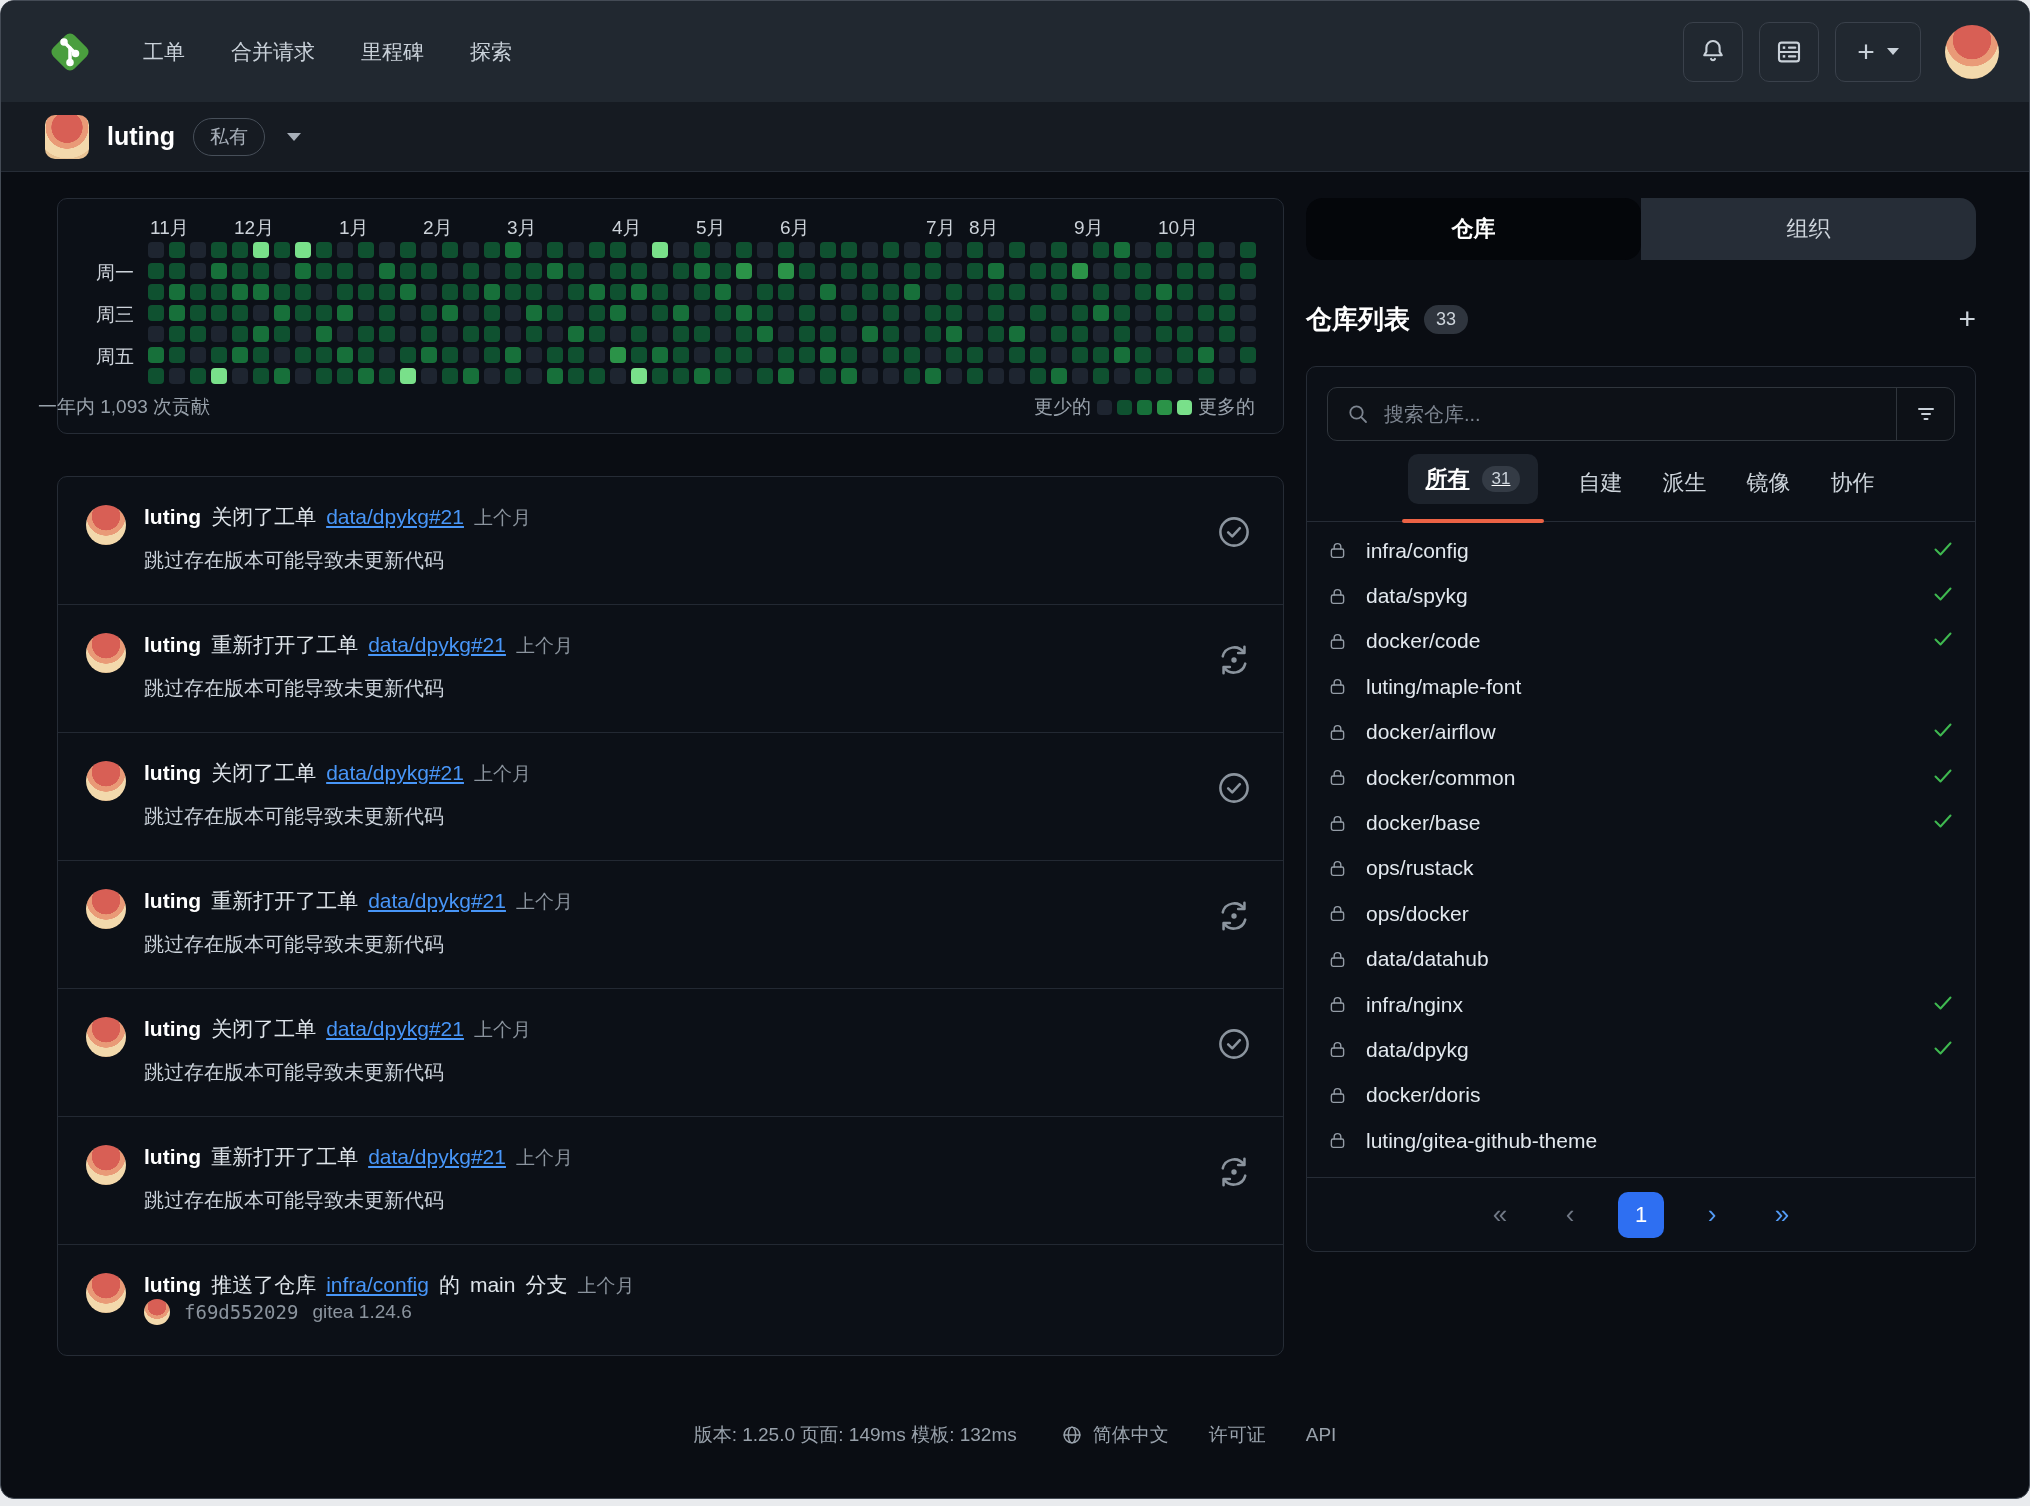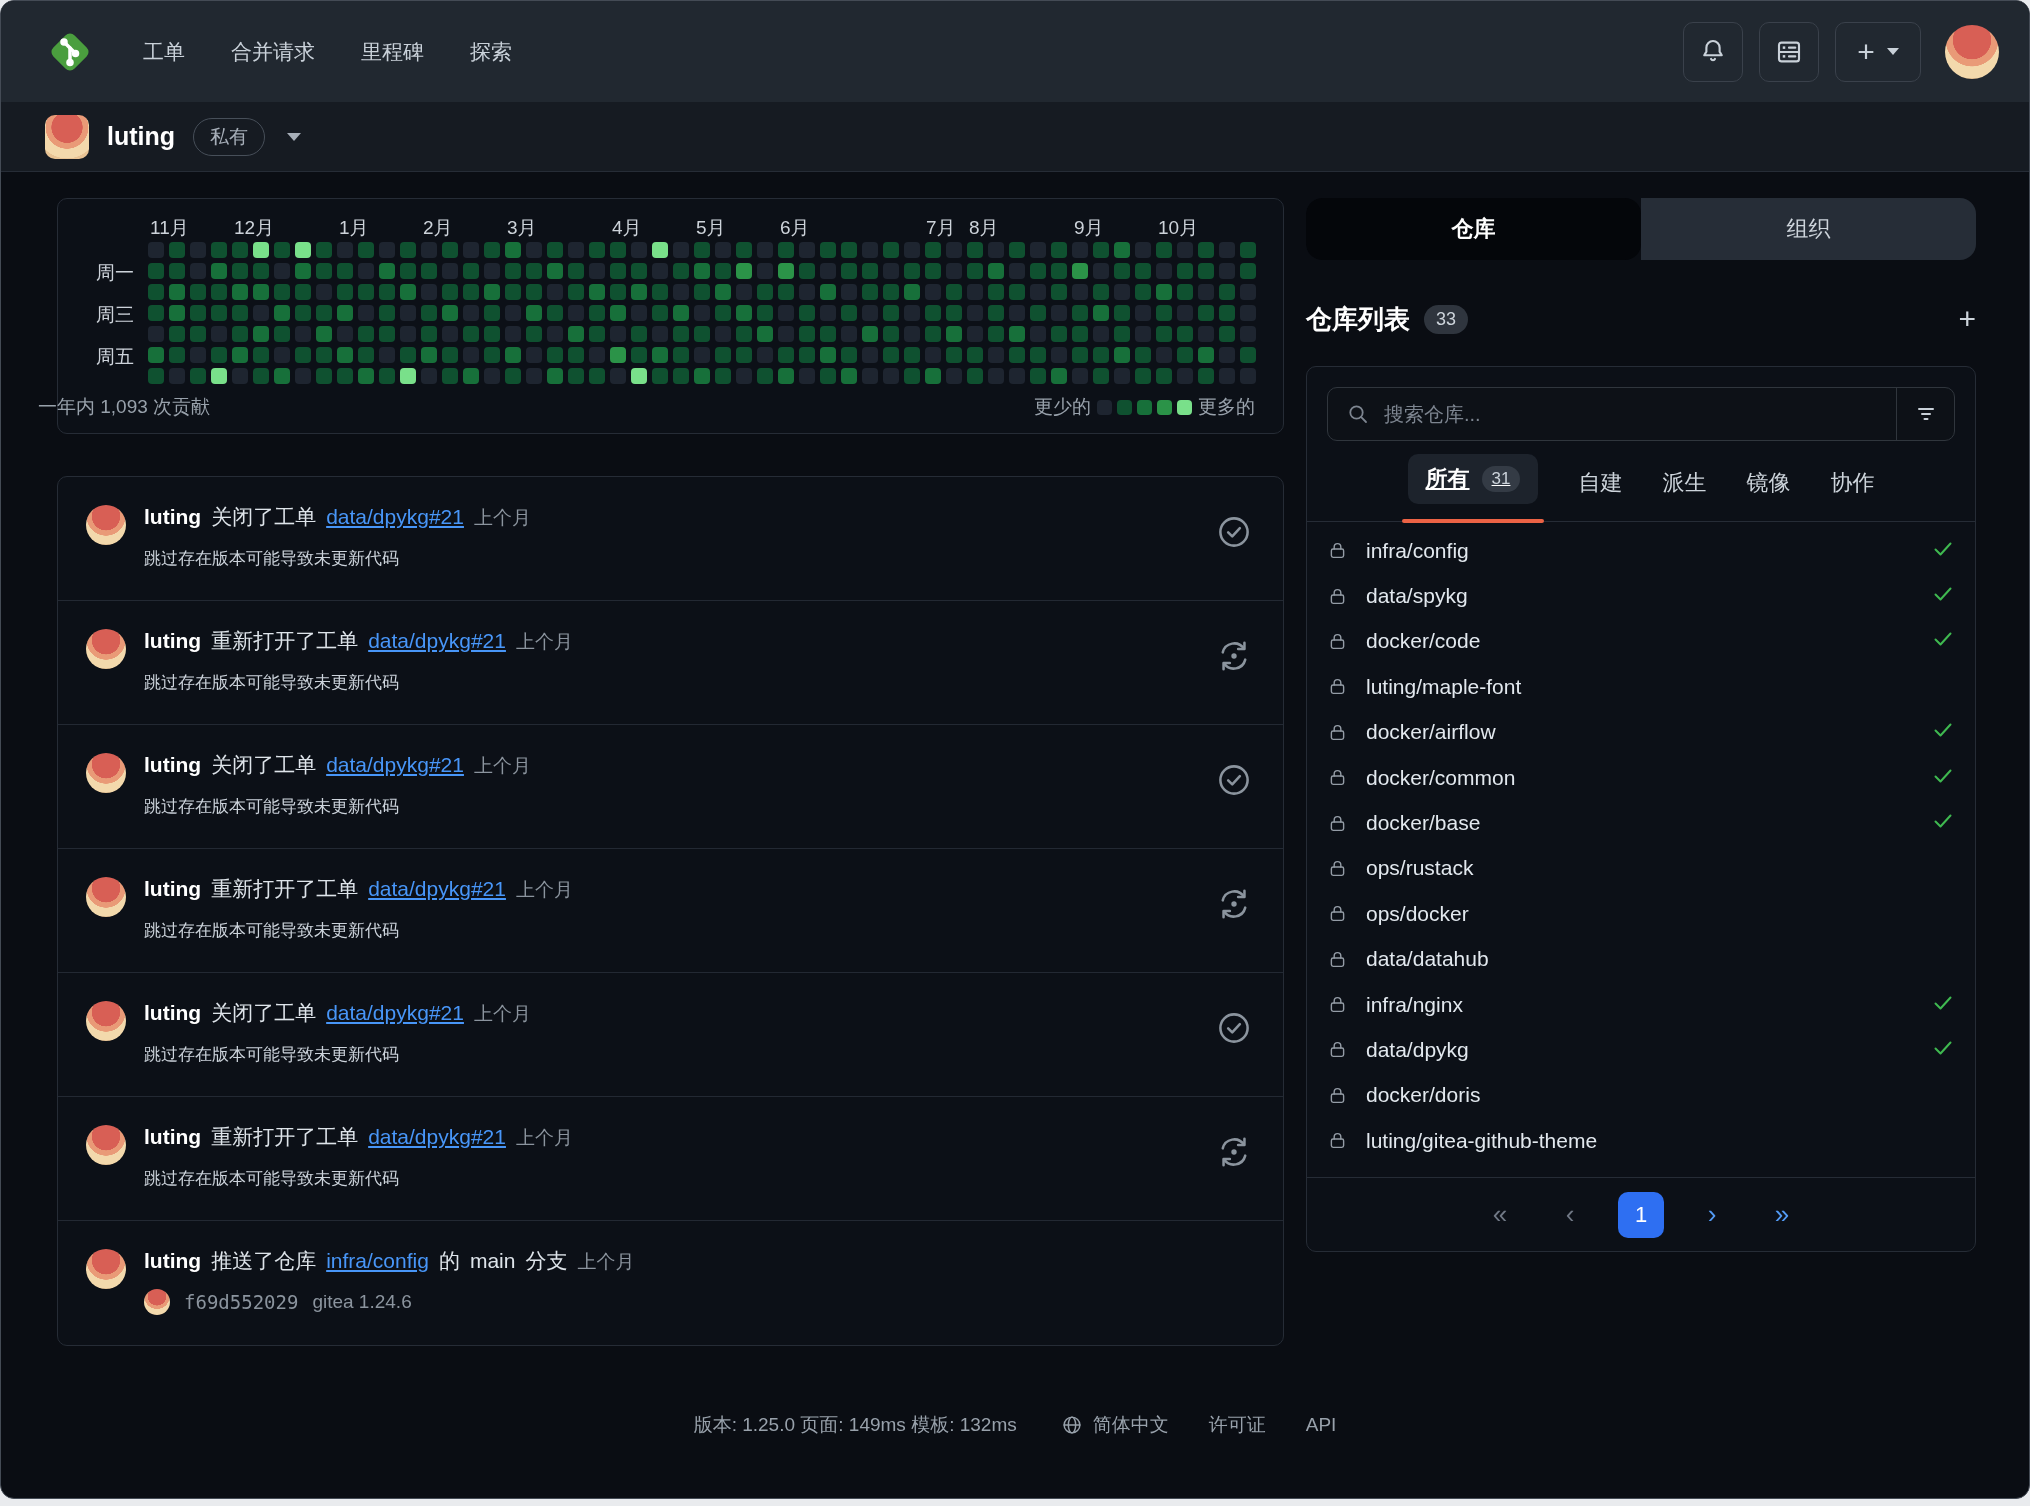--- a/index.html
+++ b/index.html
@@ -71,22 +71,22 @@
   
   .feed-card{margin-top:42px;}
   .feed-item{display:flex;padding:26px 30px 30px 28px;border-top:1px solid #232933;}
   .feed-item:first-child{border-top:none;}
   .feed-avatar{width:40px;height:40px;border-radius:50%;overflow:hidden;flex:none;margin-top:2px;}
   .feed-body{margin-left:18px;flex:1;}
   .feed-title{font-size:21px;color:var(--text);display:flex;align-items:baseline;gap:10px;flex-wrap:wrap;}
   .feed-user{font-weight:bold;color:#fff;cursor:pointer;}
   .feed-link{color:var(--link);text-decoration:underline;cursor:pointer;}
   .feed-time{color:#8b949e;font-size:19px;}
-  .feed-comment{margin-top:16px;font-size:17px;color:#ccd3db;}
-  .feed-commitrow{margin-top:14px;display:flex;align-items:center;gap:14px;}
+  .feed-comment{margin-top:16px;font-size:20px;color:#ccd3db;}
+  .feed-commitrow{display:flex;align-items:center;gap:14px;}
   .mini-avatar{width:26px;height:26px;border-radius:50%;overflow:hidden;}
   .commit-sha{font-family:"DejaVu Sans Mono","Liberation Mono",monospace;font-size:19px;
               color:#8b949e;cursor:pointer;}
   .commit-msg{font-size:19px;color:#8b949e;}
   .feed-icon{flex:none;color:#8b949e;align-self:flex-start;margin-top:10px;}
   .feed-icon svg{width:38px;height:38px;}
   
   .seg{display:flex;border-radius:16px;overflow:hidden;height:62px;}
   .seg-tab{flex:1;display:flex;align-items:center;justify-content:center;font-size:22px;
            cursor:pointer;background:#262d37;color:#cdd4db;}

